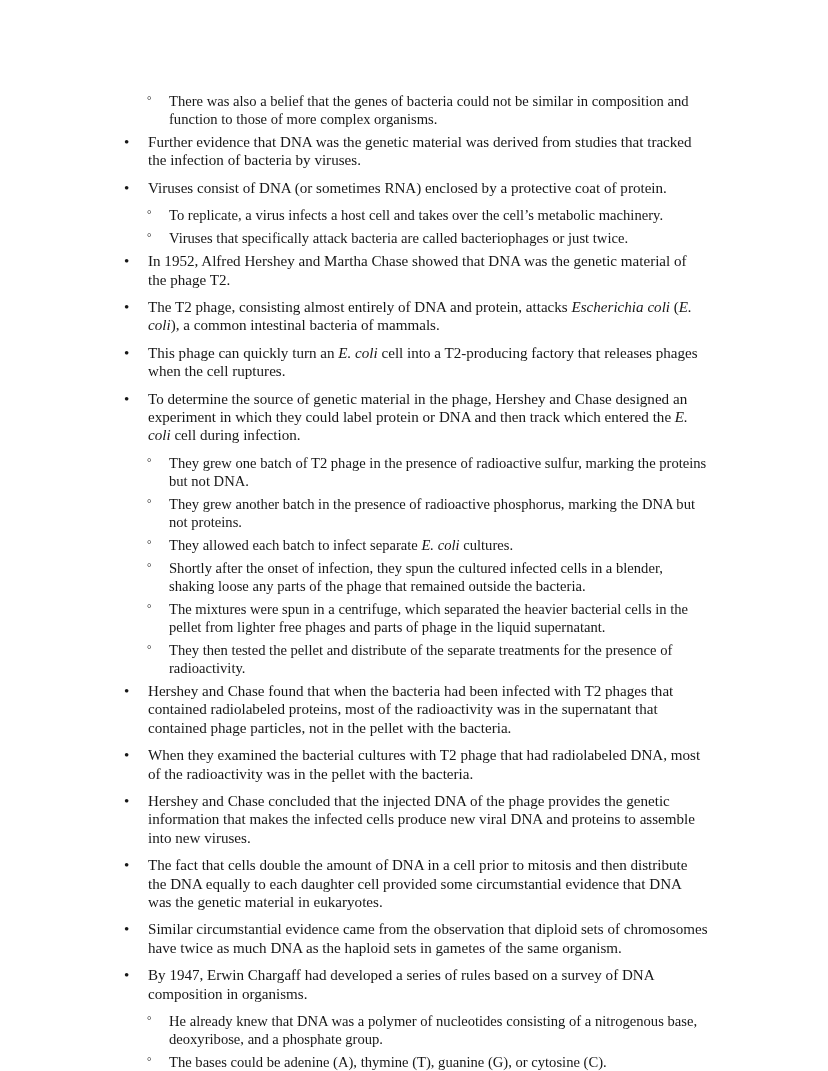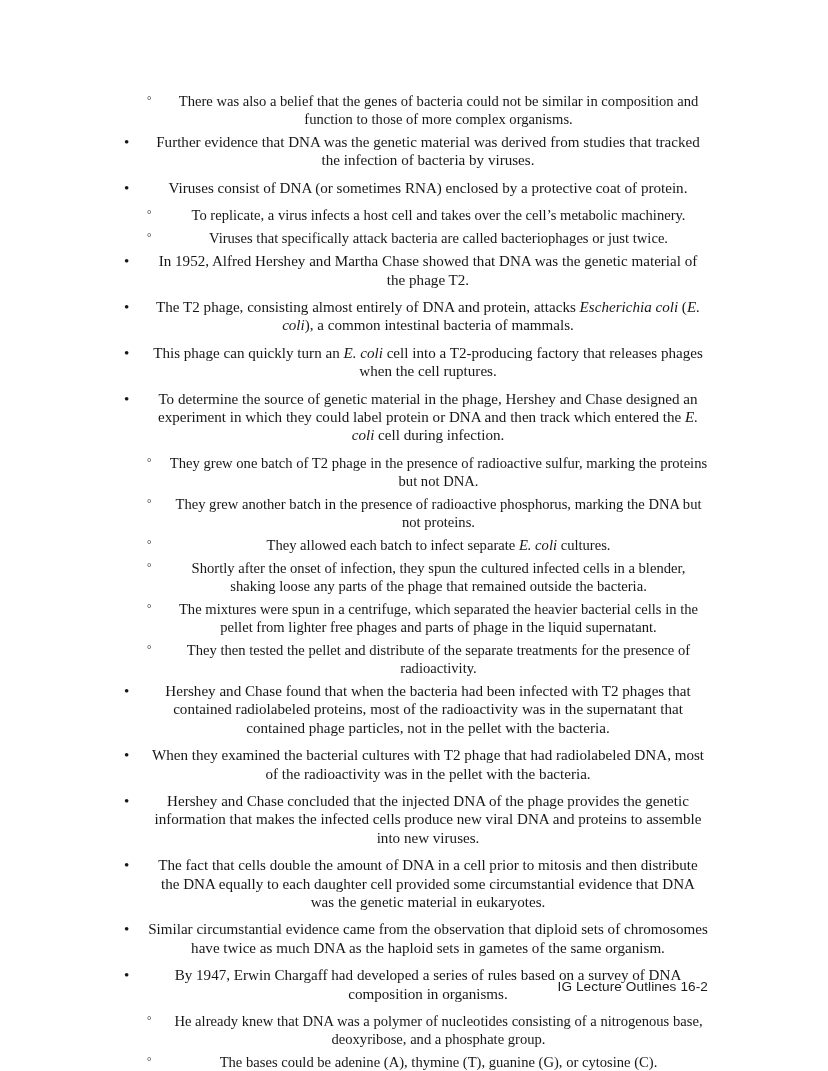--- a/index.html
+++ b/index.html
@@ -65,21 +65,20 @@
   li.lvl2 > .marker {
     position: absolute;
     left: 25px;
     top: -1px;
     font-size: 11px;
     line-height: 19px;
     color: #171717;
   }
   .txt {
     display: block;
-    text-align: center;
   }
   .txt i, .txt em {
     font-style: italic;
     margin-top: 28px;
   }
   .txt b, .txt strong {
     font-weight: normal;
   }
   .footer {
     position: absolute;
@@ -187,14 +186,13 @@
         <li class="item lvl2">
           <span class="marker">°</span>
           <span class="txt">He already knew that DNA was a polymer of nucleotides consisting of a nitrogenous base, deoxyribose, and a phosphate group.</span>
         </li>
         <li class="item lvl2">
           <span class="marker">°</span>
           <span class="txt">The bases could be adenine (A), thymine (T), guanine (G), or cytosine (C).</span>
         </li>
       </ul>
   </div>
-  <div class="footer">IG Lecture Outlines 16-2</div>
 </div>
 
 </body></html>

